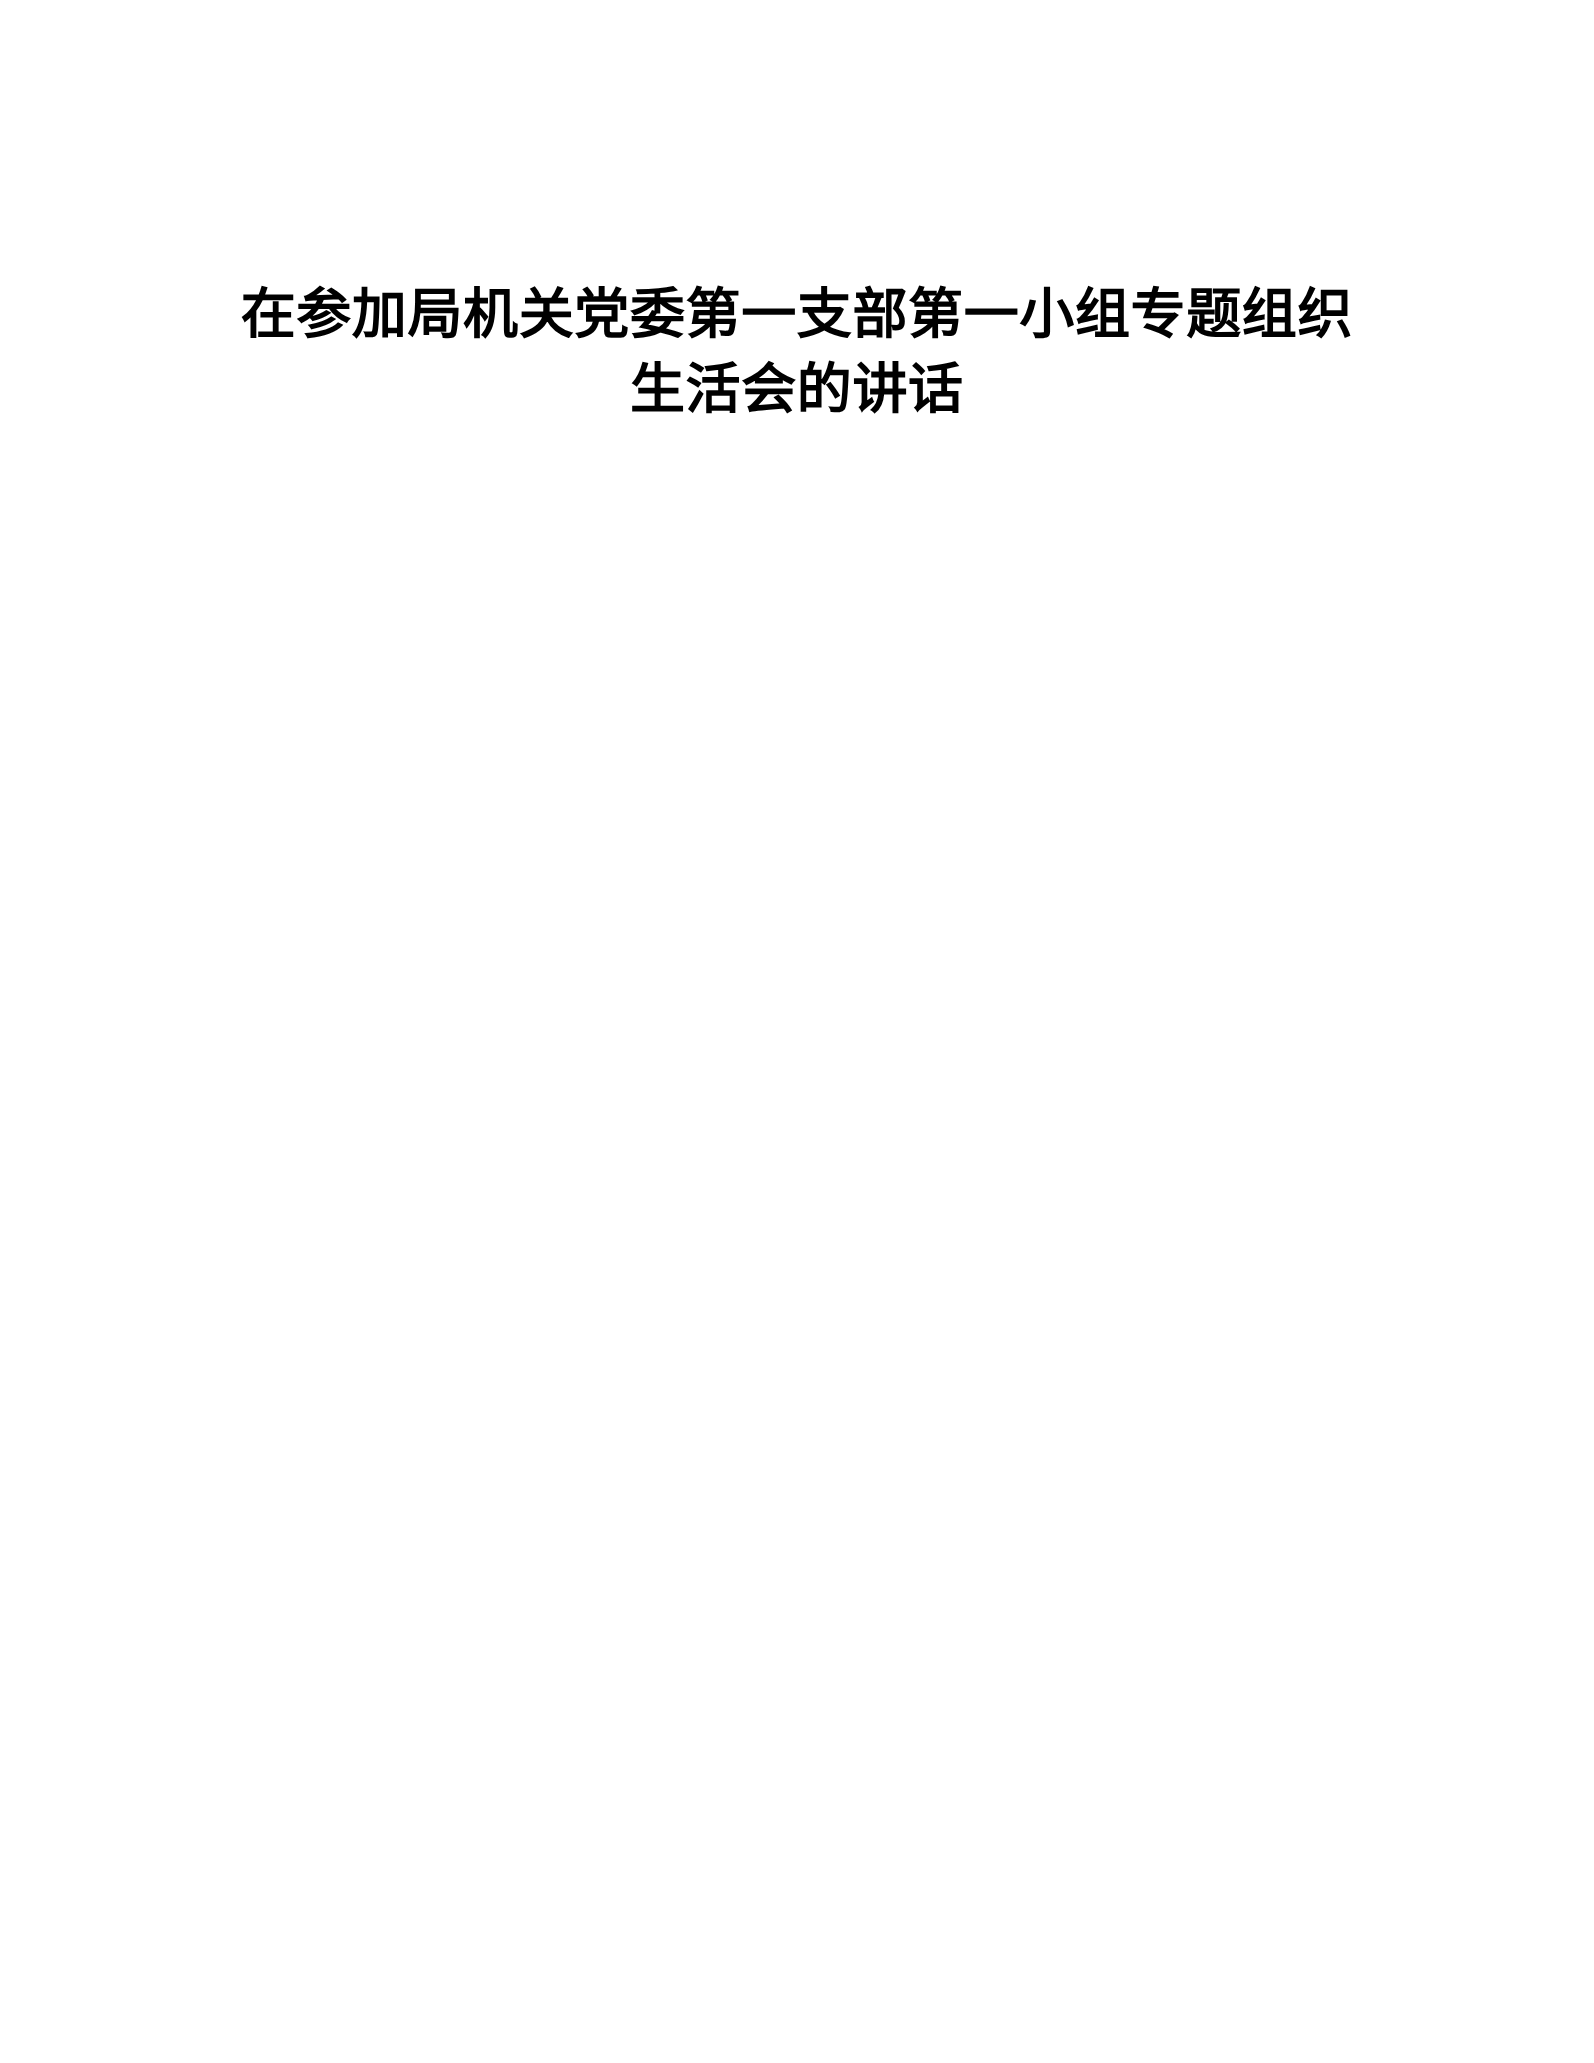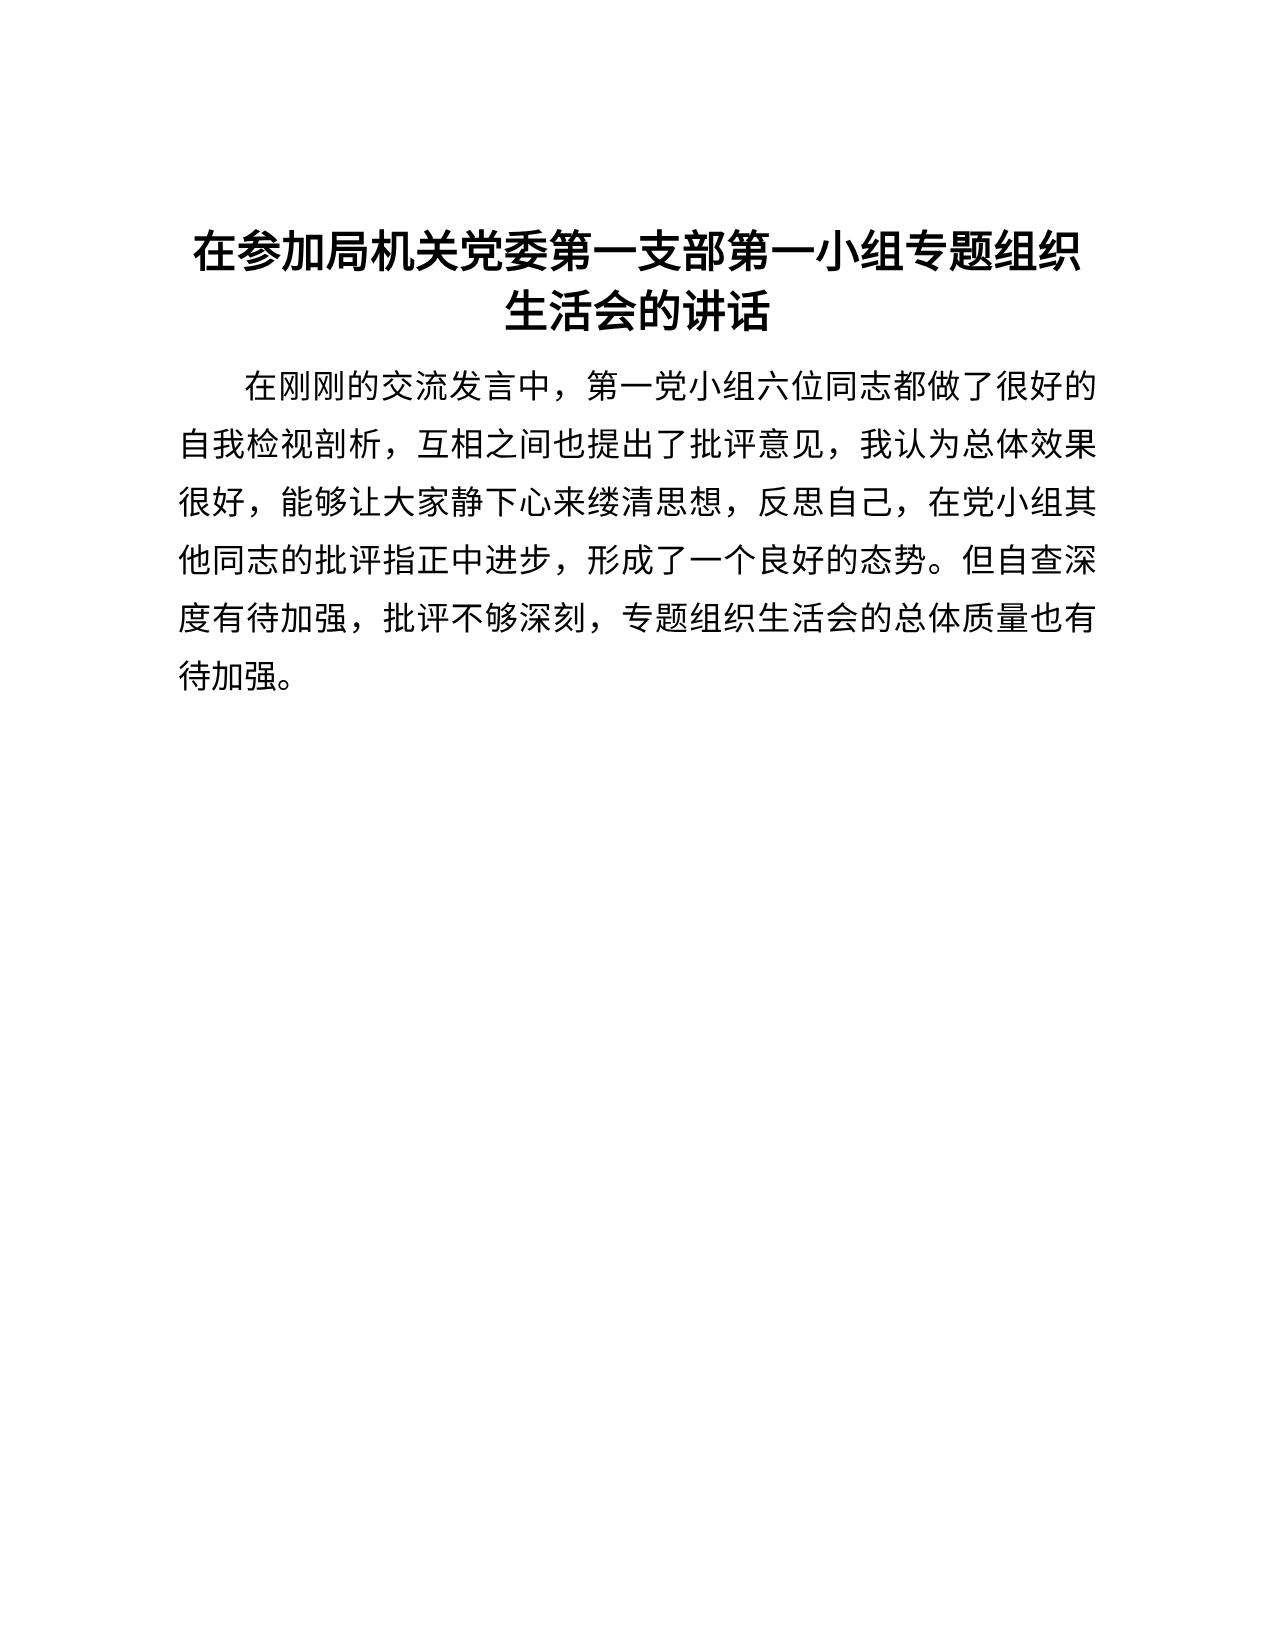--- a/index.html
+++ b/index.html
@@ -43,16 +43,15 @@
   }
 </style>
 </head>
 <body>
 
 <div class="page">
   <div class="content">
     <h1 class="doc-title">在参加局机关党委第一支部第一小组专题组织
 生活会的讲话</h1>
     <div id="doc-body">
-        <p class="para">在刚刚的交流发言中，第一党小组六位同志都做了很好的自我检视剖析，互相之间也提出了批评意见，我认为总体效果很好，能够让大家静下心来缕清思想，反思自己，在党小组其他同志的批评指正中进步，形成了一个良好的态势。但自查深度有待加强，批评不够深刻，专题组织生活会的总体质量也有待加强。</p>
       </div>
   </div>
 </div>
 
 </body></html>

